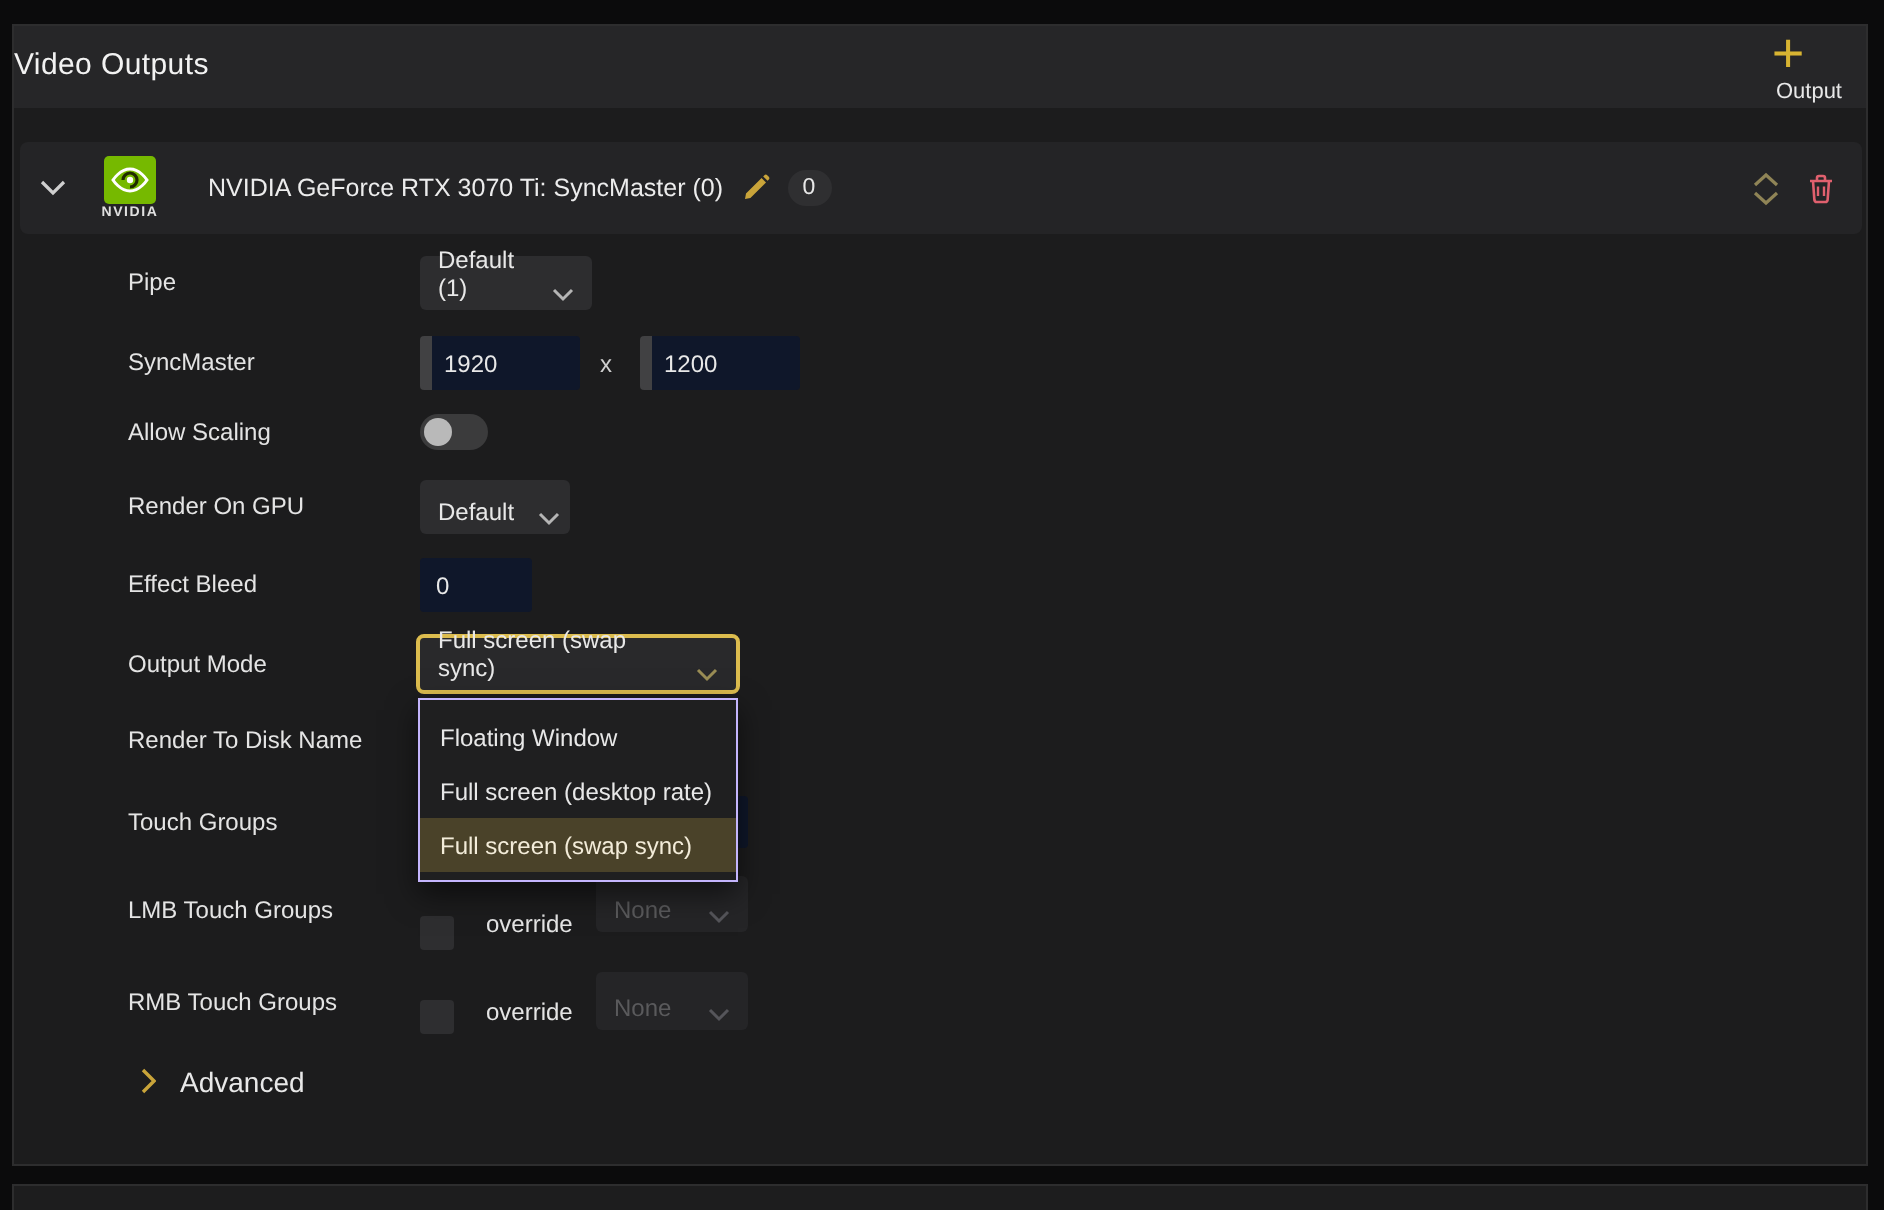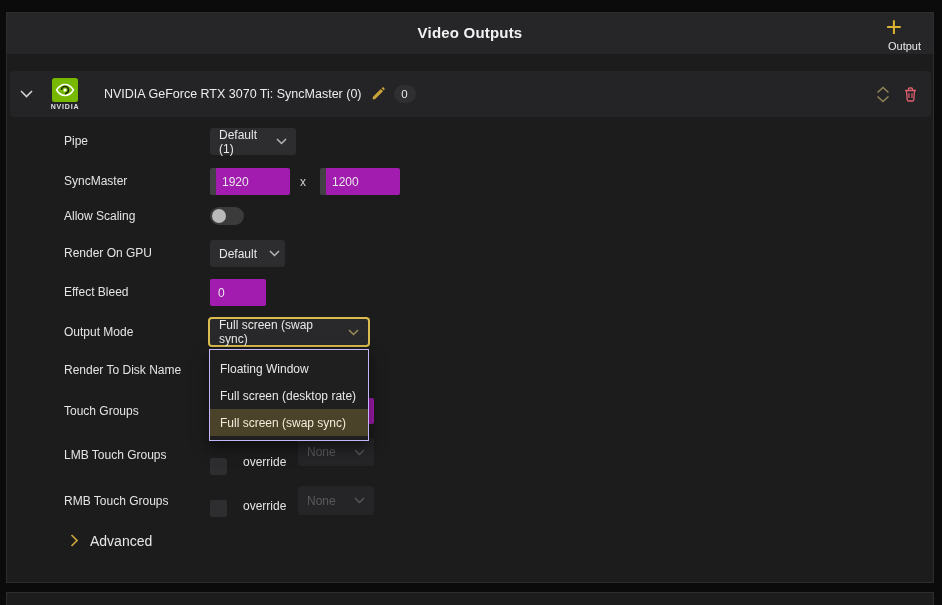--- a/index.html
+++ b/index.html
@@ -12,22 +12,22 @@
   .stage{position:absolute;inset:0;}
 
   
   .panel{position:absolute;left:6px;top:12px;width:928px;height:571px;
     background:#1c1c1d;border:1px solid #2d2d2e;box-sizing:border-box;}
   .bottom-band{position:absolute;left:6px;top:592px;width:928px;height:13px;
     background:#1d1d1e;border:1px solid #2d2d2e;border-bottom:none;box-sizing:border-box;}
 
   
   .header{position:absolute;left:7px;top:13px;width:926px;height:41px;background:#262628;}
-  .header-title{position:absolute;left:0;right:0;top:11px;text-align:center;
-    font-size:15px;font-weight:bold;color:#f2f2f2;letter-spacing:.2px;}
+  .header-title{position:absolute;left:0;right:0;top:11px;text-align:left;
+    font-size:15px;font-weight:normal;color:#f2f2f2;letter-spacing:.2px;}
   .add-btn{position:absolute;right:26px;top:2px;width:26px;height:26px;cursor:pointer;
     color:#d8b432;font-size:28px;line-height:24px;text-align:center;font-weight:400;}
   .add-label{position:absolute;right:12px;top:27px;font-size:11px;color:#e8e8e8;}
 
   
   .gpu-row{position:absolute;left:10px;top:71px;width:921px;height:46px;background:#242426;
     border-radius:4px;display:flex;align-items:center;}
   .expander{width:16px;height:16px;margin-left:8px;display:flex;align-items:center;justify-content:center;cursor:pointer;}
   .nv-logo{margin-left:14px;width:34px;display:flex;flex-direction:column;align-items:center;}
   .nv-word{font-size:7px;font-weight:bold;letter-spacing:.8px;color:#e0e0e0;margin-top:1px;}
@@ -35,23 +35,23 @@
   .edit-icon{margin-left:9px;cursor:pointer;display:flex;align-items:center;}
   .badge{margin-left:9px;min-width:18px;height:18px;border-radius:9px;background:#2f2f31;
     display:flex;align-items:center;justify-content:center;font-size:11.5px;color:#e8e8e8;padding:0 2px;}
   .gpu-spacer{flex:1;}
   .reorder{display:flex;flex-direction:column;gap:1px;margin-right:14px;cursor:pointer;}
   .trash{margin-right:14px;cursor:pointer;display:flex;align-items:center;}
 
   
   .flabel{position:absolute;left:64px;font-size:12px;color:#e4e4e4;line-height:16px;}
   .sel{position:absolute;background:#2d2d2f;border-radius:3px;height:27px;box-sizing:border-box;
-    display:flex;align-items:center;padding:4px 9px;font-size:12px;color:#e8e8e8;cursor:pointer;}
+    display:flex;align-items:flex-end;padding:4px 9px;font-size:12px;color:#e8e8e8;cursor:pointer;}
   .sel .chev{margin-left:auto;padding-left:12px;display:flex;align-items:center;}
-  .tinput{position:absolute;height:27px;box-sizing:border-box;background:#a21caf;border:none;
+  .tinput{position:absolute;height:27px;box-sizing:border-box;background:#0f172a;border:none;
     border-radius:2px;color:#e8e8e8;font-size:12px;padding:0 8px;outline:none;
     font-family:"Liberation Sans","DejaVu Sans",sans-serif;}
   .tinput.strip{border-left:6px solid #414143;padding-left:6px;}
   .sep-x{position:absolute;font-size:12px;color:#cfcfcf;}
   .toggle{position:absolute;width:34px;height:18px;border-radius:9px;background:#3b3b3c;cursor:pointer;}
   .toggle .knob{position:absolute;left:2px;top:2px;width:14px;height:14px;border-radius:50%;background:#b9b9b9;}
   .checkbox{position:absolute;width:17px;height:17px;background:#2e2e30;border-radius:2px;cursor:pointer;}
   .ovr-label{position:absolute;font-size:12px;color:#e4e4e4;}
   .sel.disabled{background:#252527;color:#5a5a5c;cursor:default;}
 

